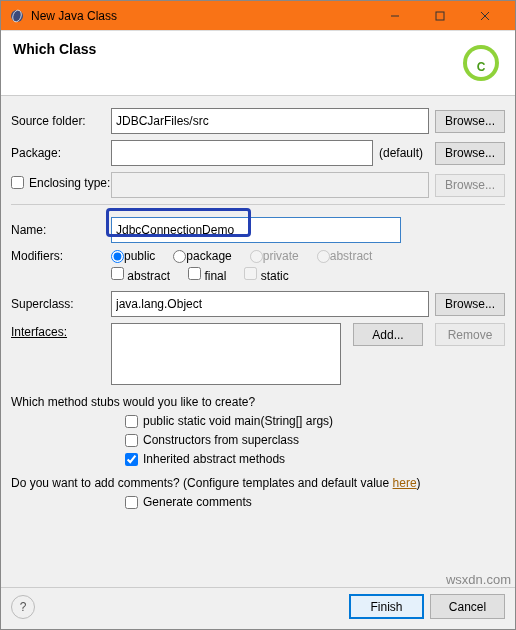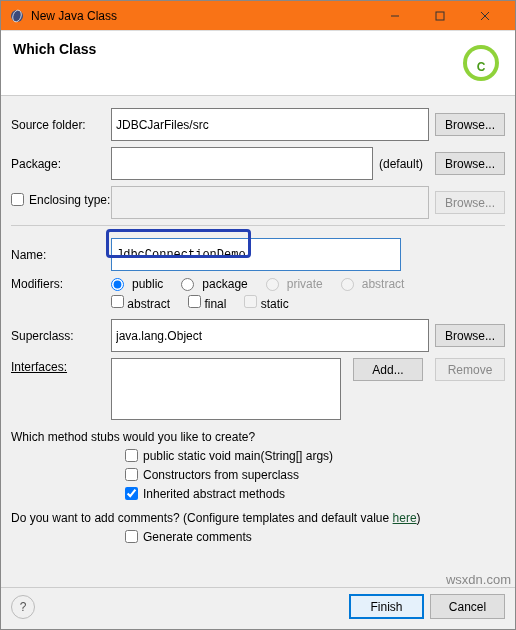--- a/index.html
+++ b/index.html
@@ -12,38 +12,38 @@
     .header { background: #fff; padding: 10px 12px; display: flex; align-items: flex-start; border-bottom: 1px solid #ccc; }
     .header-left { flex: 1; }
     .header-title { font-weight: bold; font-size: 14px; margin-bottom: 4px; }
     .header-warning { display: flex; align-items: center; gap: 5px; }
     .warn-icon { width: 14px; height: 14px; }
     .header-icon { width: 44px; height: 44px; }
     .content { padding: 12px 10px 6px 10px; background: #f0f0f0; }
     .row { display: flex; align-items: center; margin-bottom: 6px; }
     .label { width: 100px; }
     .label.top { align-self: flex-start; padding-top: 2px; text-decoration: underline; }
-    .input { flex: 1; border: 1px solid #7a7a7a; background: #fff; height: 33px; padding: 2px 4px; }
+    .input { flex: 1; border: 1px solid #7a7a7a; background: #fff; height: 26px; padding: 2px 4px; }
     .input.disabled { background: #f0f0f0; border-color: #bbb; color: #aaa; }
-    .input.name { border: 1px solid #3a80c8; font-family: Liberation Mono, monospace; }
+    .input.name { border: 1px solid #3a80c8; }
     .highlight-box { position: absolute; border: 3px solid #2440b3; border-radius: 4px; pointer-events: none; }
     .btn { width: 70px; height: 23px; border: 1px solid #adadad; background: #e1e1e1; margin-left: 6px; cursor: pointer; }
     .btn.disabled { color: #888; border-color: #ccc; background: #ebebeb; }
     .btn.primary { border: 2px solid #0078d7; background: #e5f1fb; }
     .default-text { margin: 0 6px; }
-    .check-row { display: flex; align-items: flex-start; margin-bottom: 5px; }
+    .check-row { display: flex; align-items: center; margin-bottom: 5px; }
     .check-row input[type=checkbox] { margin-right: 5px; }
     .radio-row { display: flex; align-items: center; gap: 18px; }
-    .radio-row label { display: flex; align-items: center; gap: 8px; }
+    .radio-row label { display: flex; align-items: center; gap: 0; }
     .radio-row .disabled { color: #999; }
     .modifiers-checks { display: flex; align-items: center; gap: 18px; margin-top: 4px; }
     .list-box { flex: 1; border: 1px solid #7a7a7a; background: #fff; height: 62px; }
     .section-q { margin: 10px 0 5px 0; }
     .indent-checks { margin-left: 114px; }
-    .link { color: #14532d; text-decoration: underline; }
+    .link { color: #a16207; text-decoration: underline; }
     .sep { border-top: 1px solid #ccc; margin: 6px 0 12px 0; }
     .sep2 { border-top: 1px solid #ccc; margin: 0; }
     .footer { display: flex; align-items: center; padding: 6px 10px 10px 10px; }
     .help-btn { width: 24px; height: 24px; border: 1px solid #bbb; border-radius: 12px; display: flex; align-items: center; justify-content: center; color: #555; }
     .footer-spacer { flex: 1; }
     .footer .btn { width: 75px; height: 25px; }
     .watermark { position: absolute; right: 4px; bottom: 42px; color: #888; font-size: 13px; }
     .side-btns { display: flex; flex-direction: row; margin-left: 6px; gap: 6px; }
   </style>
 </head>

